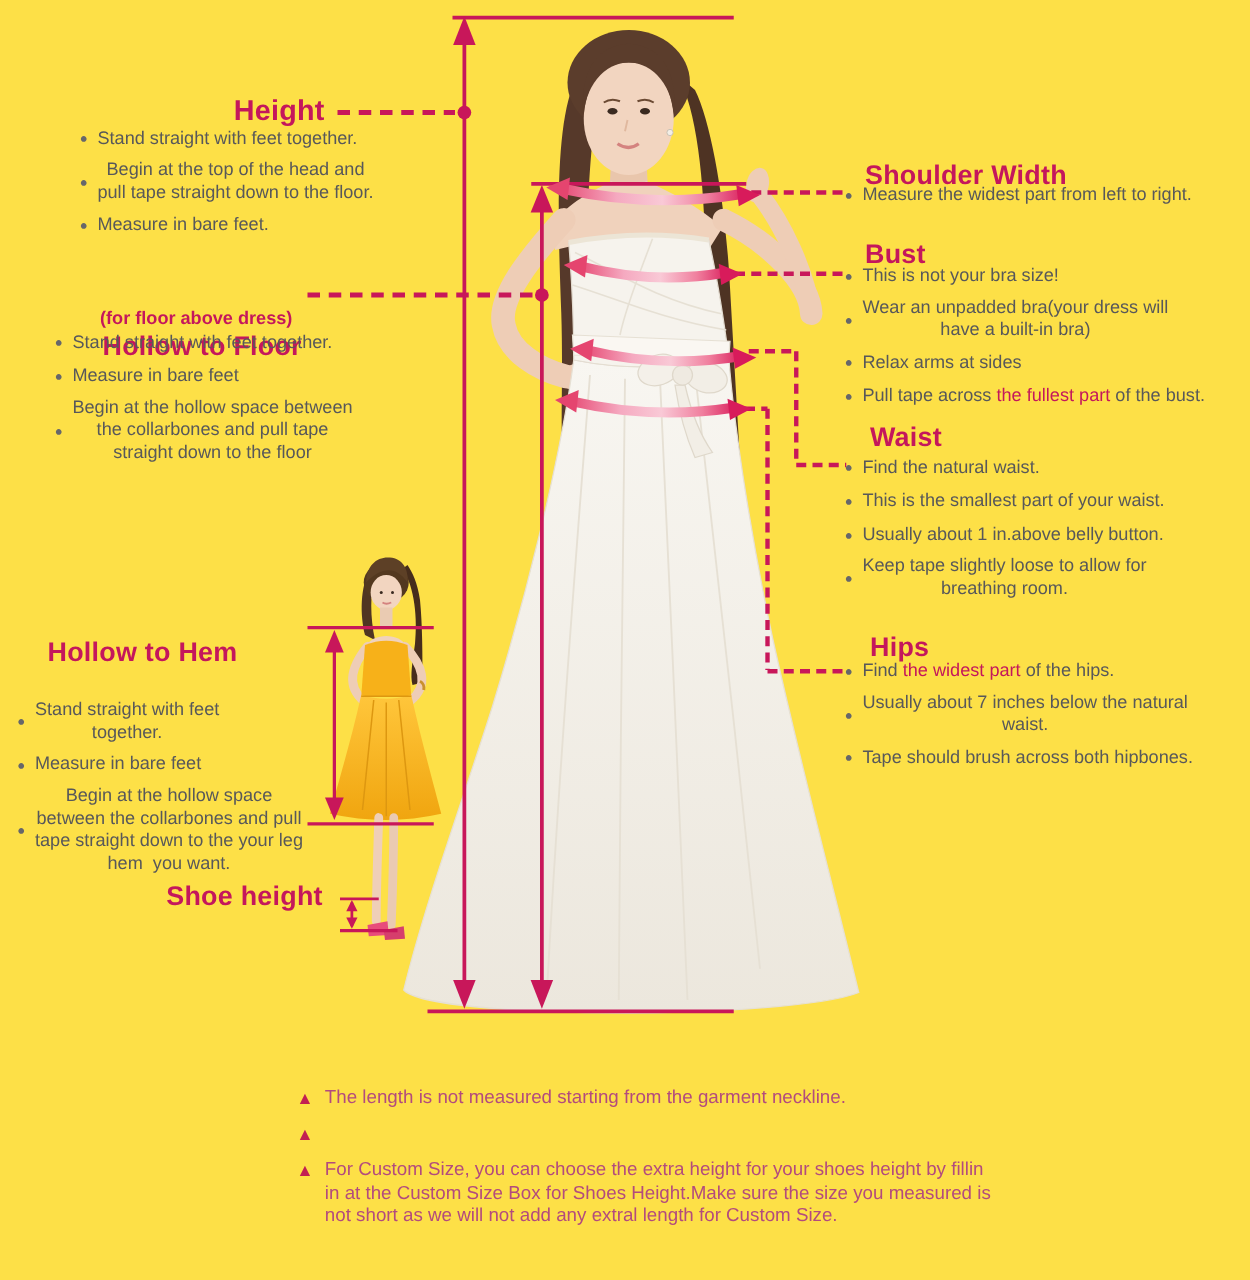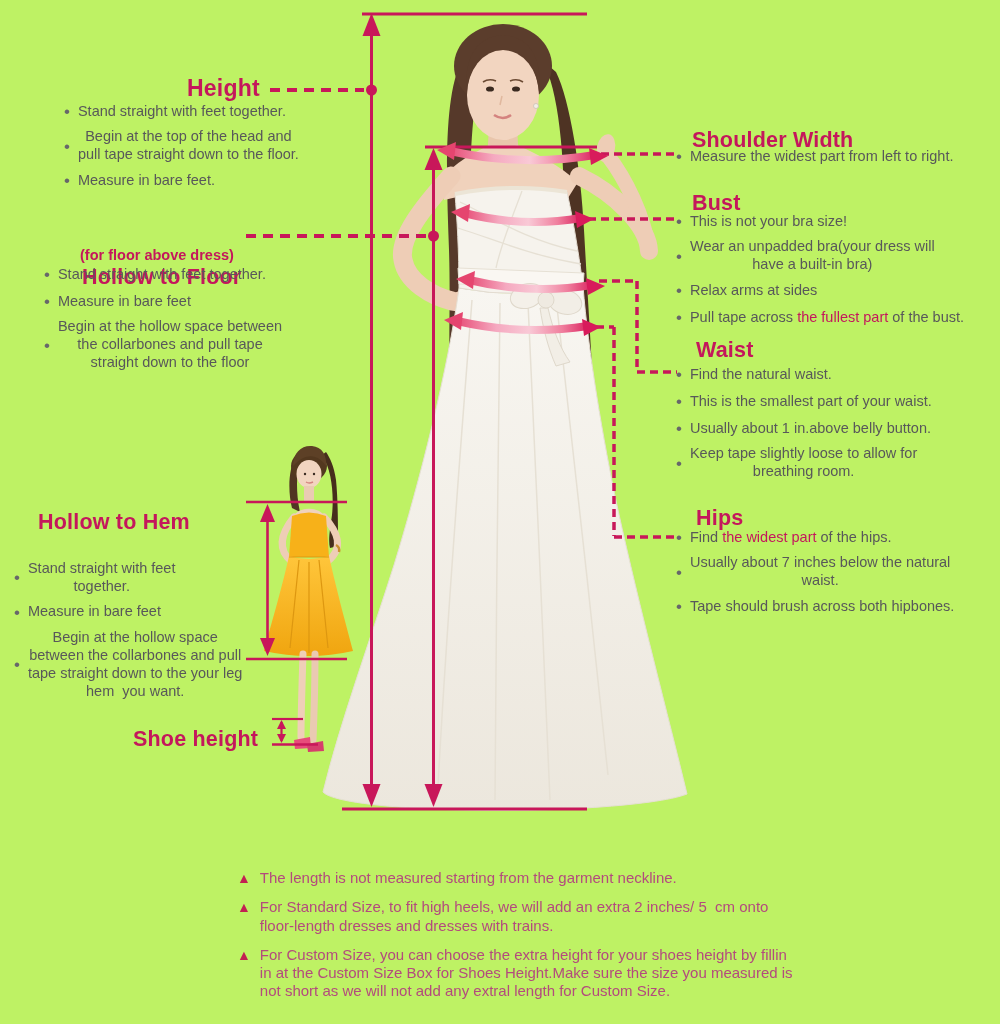--- a/index.html
+++ b/index.html
@@ -1,16 +1,16 @@
 <!DOCTYPE html>
 <html><head>
 <meta charset="utf-8">
 <style>
   html,body{margin:0;padding:0;background:#fff;}
-  .canvas{position:relative;width:1000px;height:1024px;background:#bef264;overflow:hidden;
+  .canvas{position:relative;width:1000px;height:1024px;background:#fde047;overflow:hidden;
           font-family:"Liberation Sans",sans-serif;}
   .abs{position:absolute;}
   svg.scene{position:absolute;left:0;top:0;}
   h2.head{color:#c4175c;font-size:21.5px;font-weight:700;margin:0;line-height:1.05;letter-spacing:.2px;}
   h2.head.big{font-size:23px;}
   .sub{color:#c4175c;font-size:14.5px;font-weight:700;line-height:1.1;}
   ul.blist{list-style:none;margin:0;padding:0;text-align:center;}
   ul.blist li{display:flex;align-items:center;margin-bottom:6px;color:#58585a;
               font-size:14.5px;line-height:1.24;}
   ul.blist li::before{content:"•";color:#67676a;margin-right:8px;font-size:17px;flex:0 0 auto;}
@@ -217,21 +217,21 @@
         <span class="b-text">Measure in bare feet</span>
       </li>
     <li>
         <span class="b-text">Begin at the hollow space
 between the collarbones and pull
 tape straight down to the your leg
 hem  you want.</span>
       </li>
   </ul>
 
-  <h2 class="head abs" style="left:133px;top:728px;">Shoe height</h2>
+  <h2 class="head abs" style="left:133px;top:706px;">Shoe height</h2>
 
   <h2 class="head abs" style="left:692px;top:129px;">Shoulder Width</h2>
   <ul class="blist abs" style="left:676px;top:146px;width:330px;">
     <li>
         <span class="b-text">Measure the widest part from left to right.</span>
       </li>
   </ul>
 
   <h2 class="head abs" style="left:692px;top:192px;">Bust</h2>
   <ul class="blist abs" style="left:676px;top:211px;width:330px;">
@@ -281,22 +281,20 @@
       </li>
   </ul>
 
   <div class="abs" style="left:237px;top:869px;width:590px;">
     <div class="note">
       <span class="tri">▲</span>
       <span class="n-text">The length is not measured starting from the garment neckline.</span>
     </div>
     <div class="note">
       <span class="tri">▲</span>
-      <span class="n-text">For Standard Size, to fit high heels, we will add an extra 2 inches/ 5  cm onto
-floor-length dresses and dresses with trains.</span>
     </div>
     <div class="note">
       <span class="tri">▲</span>
       <span class="n-text">For Custom Size, you can choose the extra height for your shoes height by fillin
 in at the Custom Size Box for Shoes Height.Make sure the size you measured is
 not short as we will not add any extral length for Custom Size.</span>
     </div>
   </div>
 
 </div>

